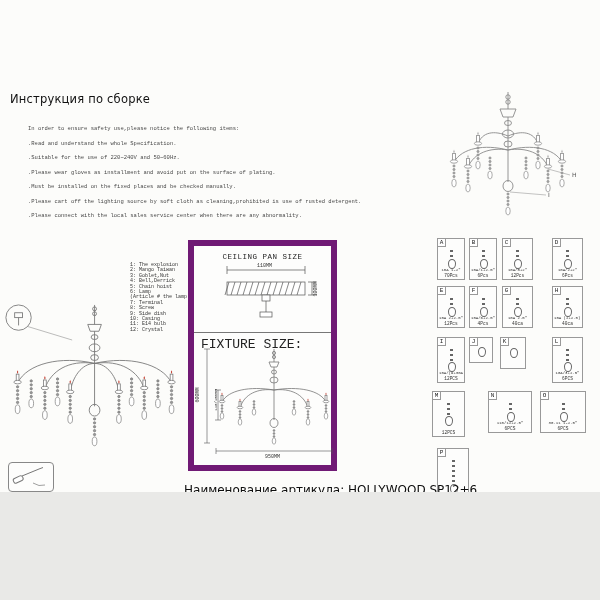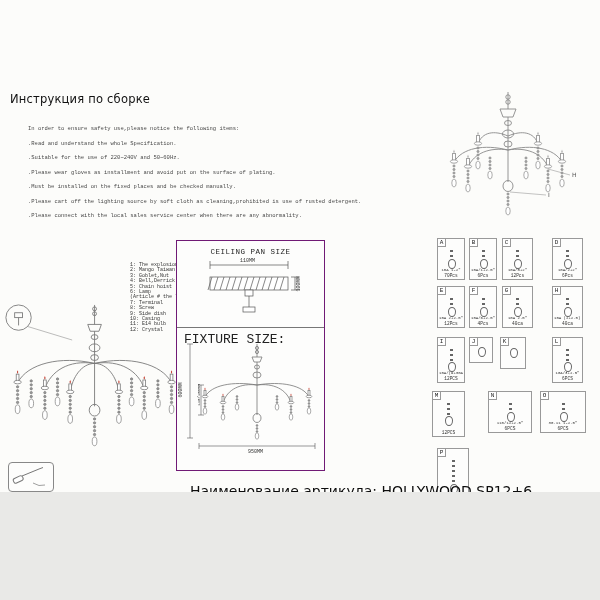--- a/index.html
+++ b/index.html
@@ -7,31 +7,31 @@
   #page{position:relative;width:600px;height:492px;background:#fcfcfa;overflow:hidden;
         font-family:"DejaVu Sans",sans-serif;color:#222}
   .abs{position:absolute}
   .title{left:10px;top:92px;font-size:11.5px;color:#111;letter-spacing:.2px}
   .safety{left:28px;top:122px;width:334px}
   .safety .line{display:block;font-family:"Liberation Mono",monospace;font-size:5.5px;
                 color:#4a4a4a;line-height:14.5px;white-space:nowrap;overflow:hidden}
   .plist{left:130px;top:263px;width:80px}
   .plist .line{display:block;font-family:"Liberation Mono",monospace;font-size:5px;
                color:#333;line-height:5.4px;white-space:nowrap}
-  .sizebox{left:176px;top:240px;width:149px;height:231px;border:1px solid #701a75;background:#fdfdfc}
+  .sizebox{left:188px;top:240px;width:149px;height:231px;border:6px solid #701a75;background:#fdfdfc}
   .sizebox .ctitle{position:absolute;top:7px;left:0;right:0;text-align:center;
                    font-family:"Liberation Mono",monospace;font-size:7.5px;color:#222;letter-spacing:.5px}
   .sizebox .divider{position:absolute;left:0;right:0;top:86px;border-top:1px solid #777}
   .sizebox .ftitle{position:absolute;left:7px;top:91px;font-family:"Liberation Mono",monospace;
                    font-size:13px;color:#222}
   .dim{position:absolute;font-family:"Liberation Mono",monospace;color:#333;white-space:nowrap;
        display:inline-block}
   .d5{font-size:5px}.d4{font-size:4px}
   .rot{transform:rotate(-90deg)}
-  .caption{left:190px;top:483px;font-size:14px;color:#0d0d0d}
+  .caption{left:184px;top:483px;font-size:12px;color:#0d0d0d}
   .pbox{position:absolute;border:1px solid #999;background:#fdfdfc}
   .pletter{position:absolute;left:-1px;top:-1px;width:9px;height:9px;border:1px solid #999;
            background:#fff;font-family:"Liberation Mono",monospace;font-size:6px;line-height:8px;
            text-align:center;color:#222}
   .bead-chain{position:absolute;left:50%;top:11px;bottom:18px;width:3px;margin-left:-1.5px;
               background:repeating-linear-gradient(to bottom,#666 0 2.2px,transparent 2.2px 5px)}
   .bead-chain::after{content:"";position:absolute;left:-2px;bottom:-8px;width:6px;height:8px;
               border:1px solid #666;border-radius:50% 50% 50% 50%/45% 45% 55% 55%;background:#fff}
   .pspec{position:absolute;left:1px;right:1px;bottom:7px;font-family:"Liberation Mono",monospace;
          font-size:4px;color:#333;text-align:center;white-space:nowrap;overflow:hidden}

